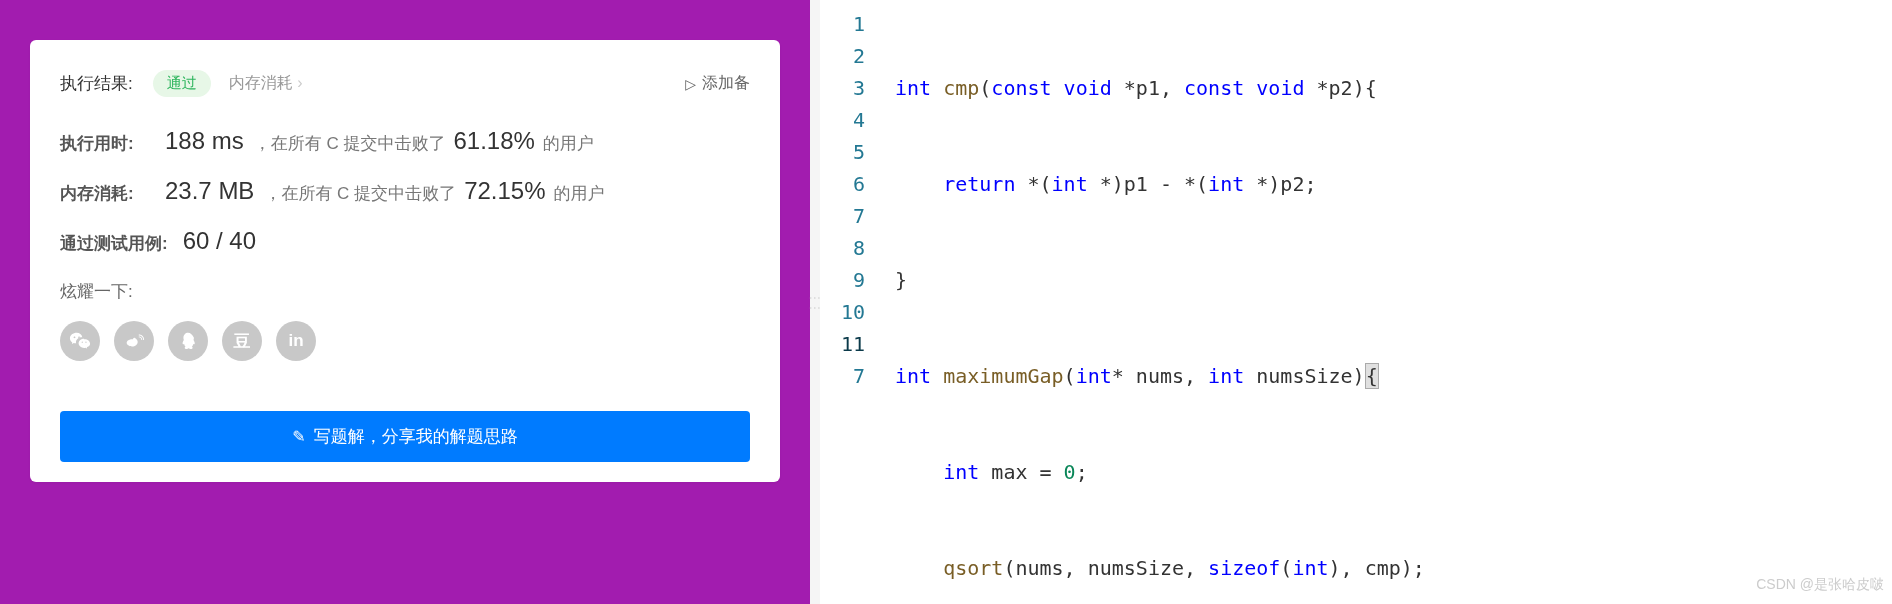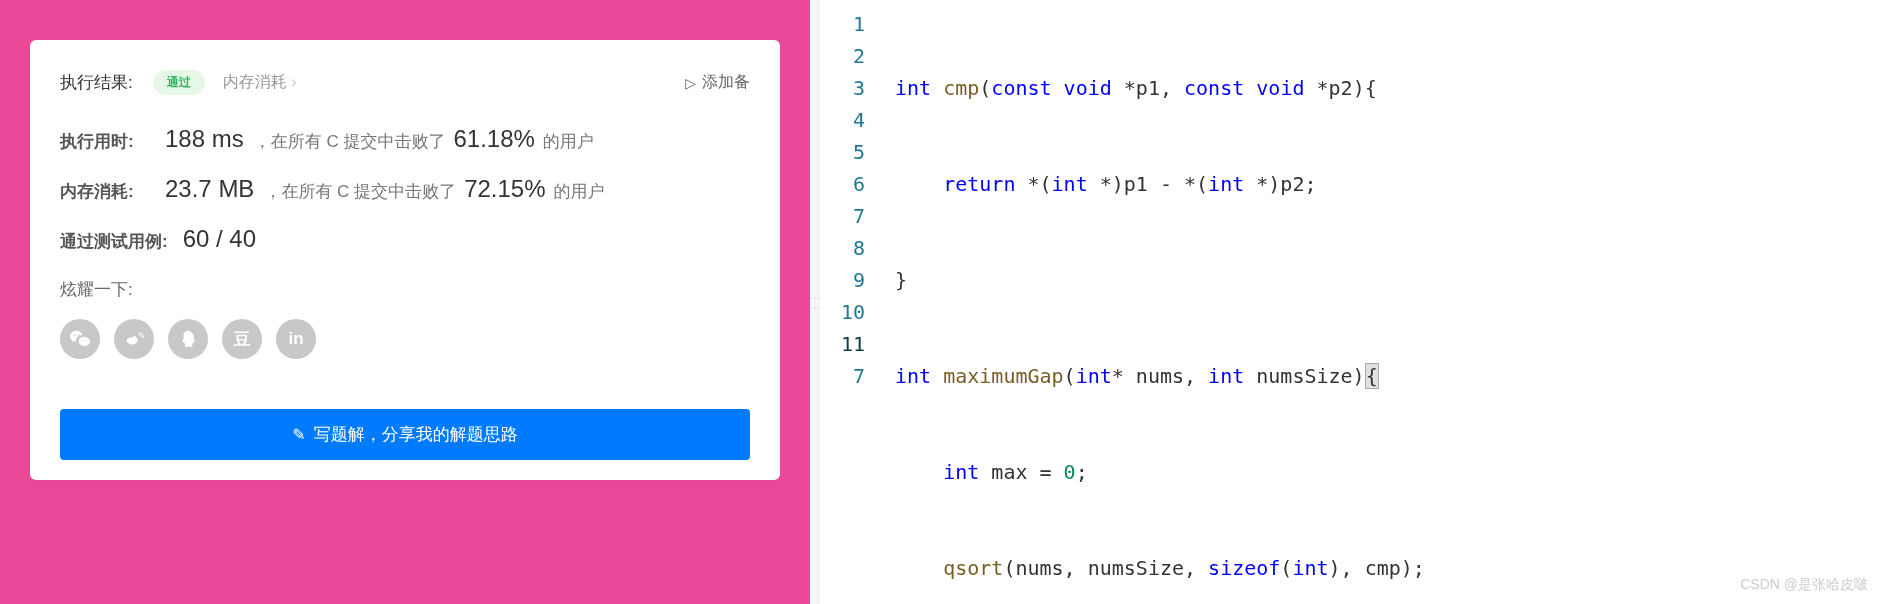--- a/index.html
+++ b/index.html
@@ -10,21 +10,21 @@
     body {
       font-family: -apple-system, BlinkMacSystemFont, "Segoe UI", "PingFang SC", "Microsoft YaHei", sans-serif;
       background: #f5f5f5;
       display: flex;
       width: 1892px;
       height: 604px;
       overflow: hidden;
     }
     .left-panel {
       width: 810px;
-      background: #ec4899;
+      background: #a21caf;
       padding: 20px 0 0 0;
     }
     .result-card {
       background: #fff;
       margin: 20px 30px 0 30px;
       border-radius: 6px;
       padding: 30px 30px 20px 30px;
       box-shadow: 0 1px 3px rgba(0,0,0,0.05);
     }
     .result-header {
@@ -36,23 +36,22 @@
     .result-label {
       font-size: 17px;
       color: #333;
       margin-right: 20px;
     }
     .status-pass {
       background: #e7f7e7;
       color: #2db55d;
       padding: 4px 14px;
       border-radius: 14px;
-      font-size: 12px;
+      font-size: 15px;
       margin-right: 18px;
-      font-weight: bold;
     }
     .show-details {
       color: #999;
       font-size: 16px;
       cursor: pointer;
     }
     .show-details::after {
       content: " ›";
       color: #ccc;
     }
@@ -183,21 +182,21 @@
     .code-line {
       height: 32px;
       padding-left: 5px;
     }
     .kw { color: #0000ff; }
     .fn { color: #795e26; }
     .num { color: #098658; }
     .watermark {
       position: fixed;
       bottom: 10px;
-      right: 24px;
+      right: 8px;
       color: #ccc;
       font-size: 14px;
     }
     .bracket-match {
       background: #e0e0e0;
       border: 1px solid #aaa;
     }
   </style>
 </head>
 <body>

